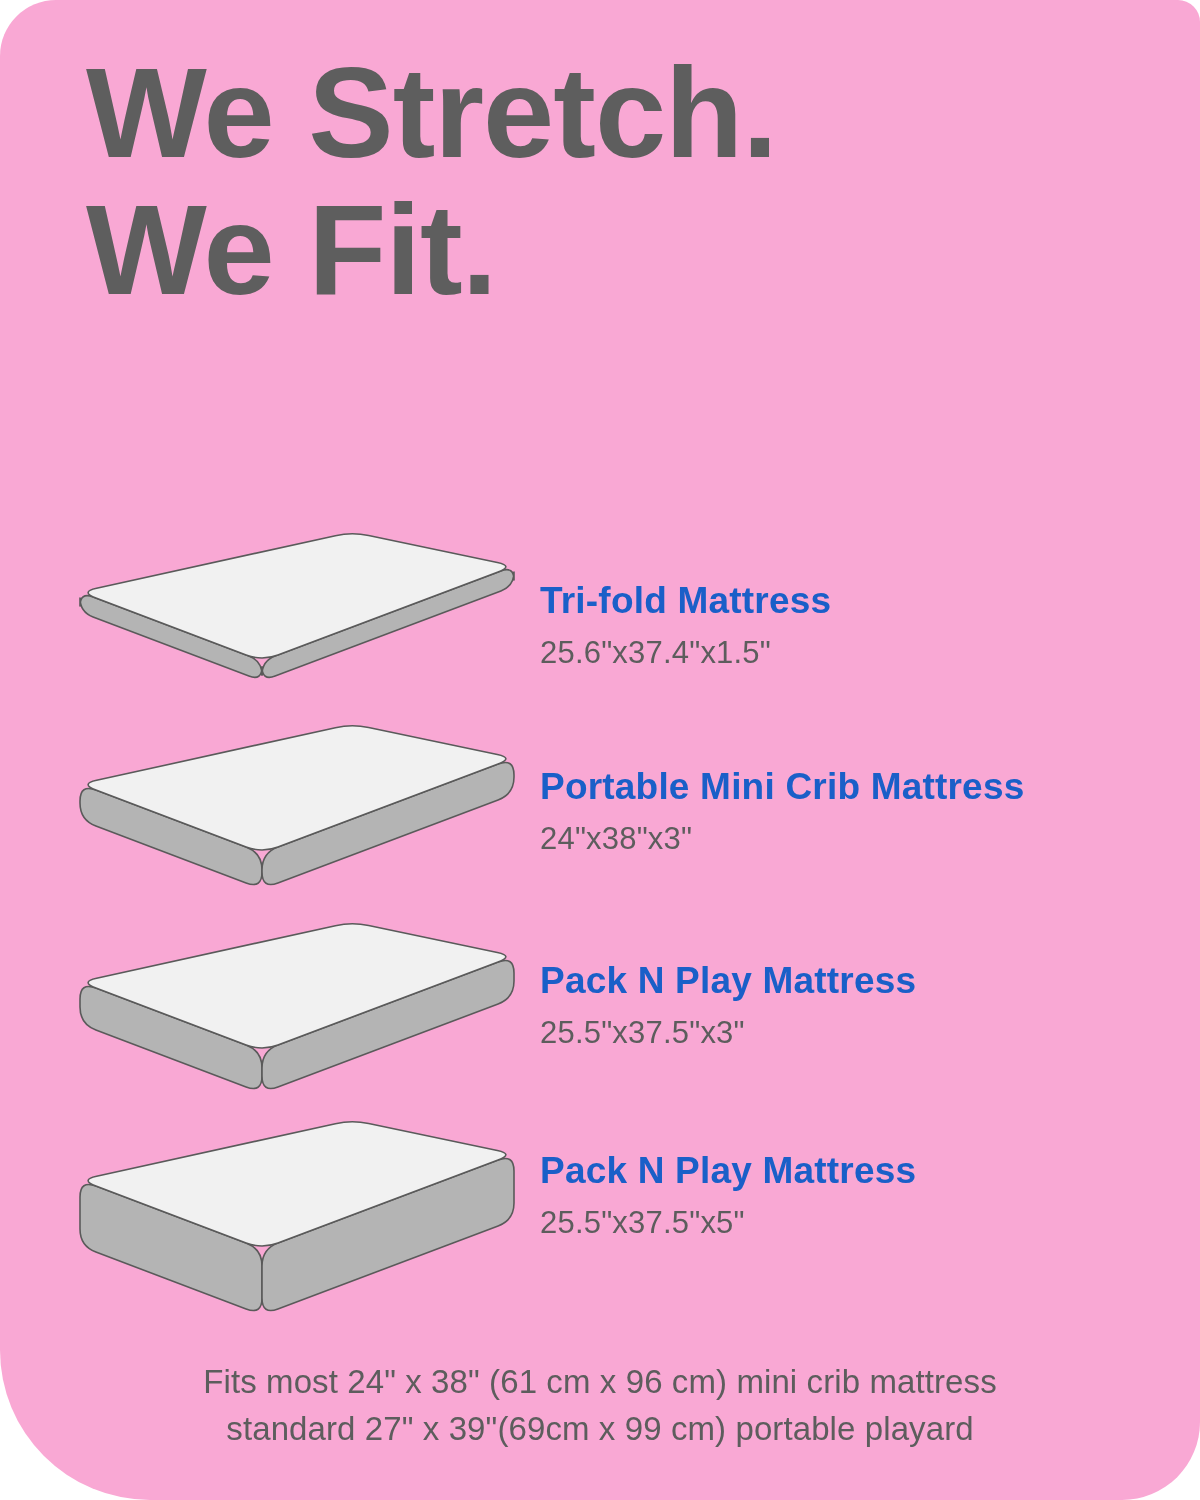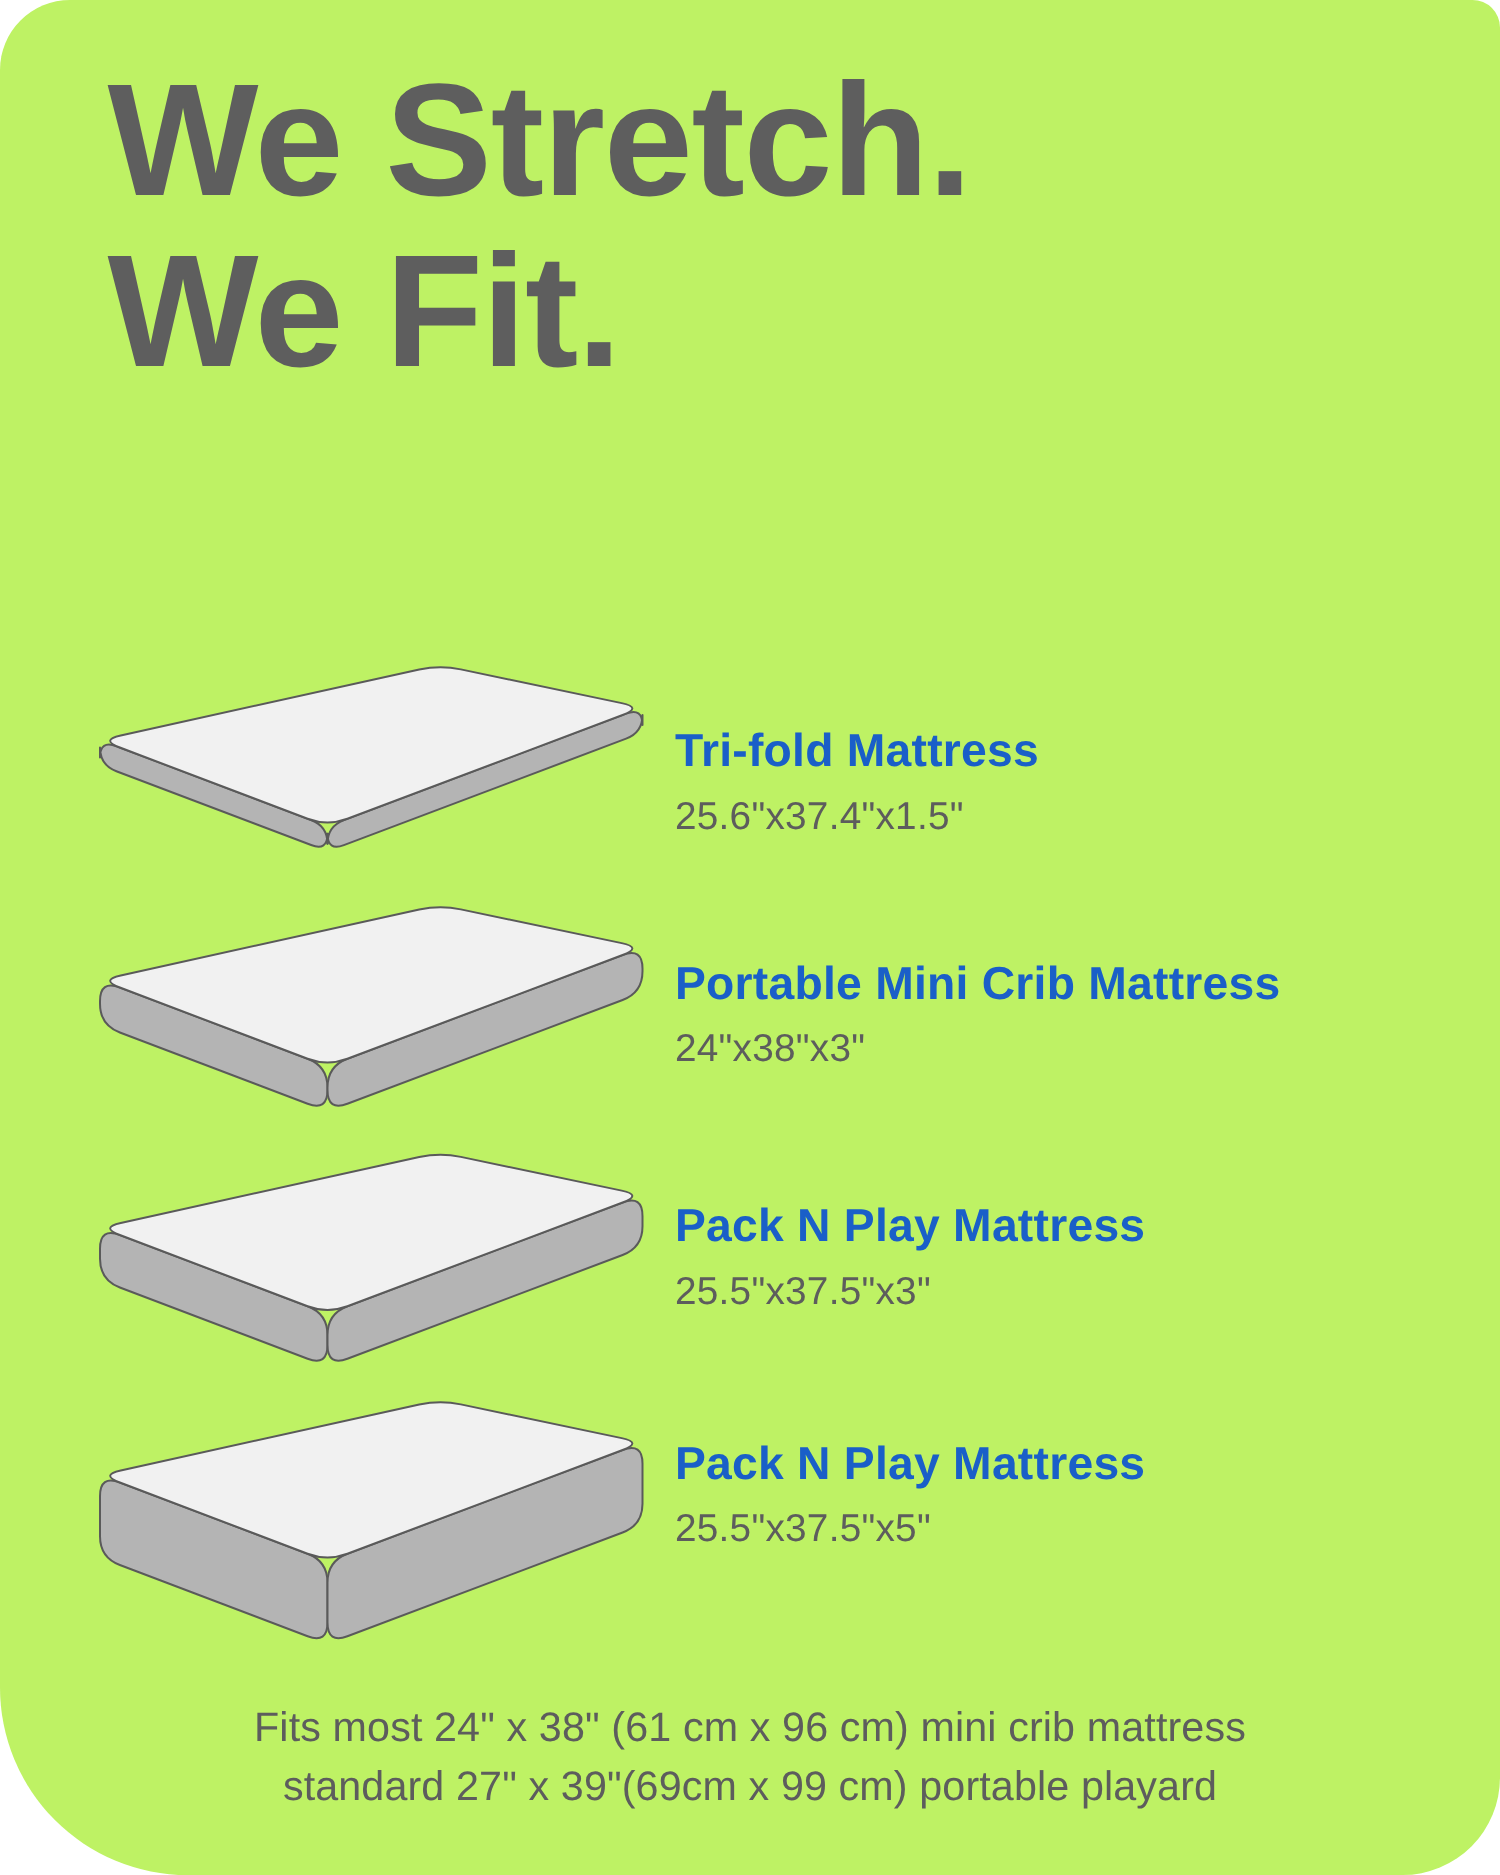--- a/index.html
+++ b/index.html
@@ -14,21 +14,21 @@
     font-family: "Liberation Sans", "DejaVu Sans", sans-serif;
   }
 
   
   #infographic-card {
     position: absolute;
     left: 0px;
     top: 0px;
     width: 1200px;
     height: 1500px;
-    background: #bef264;
+    background: #f9a8d4;
     border-top-left-radius: 56px;
     border-top-right-radius: 22px;
     border-bottom-left-radius: 150px;
     border-bottom-right-radius: 78px;
     overflow: hidden;
   }
 
   
   #headline {
     position: absolute;

